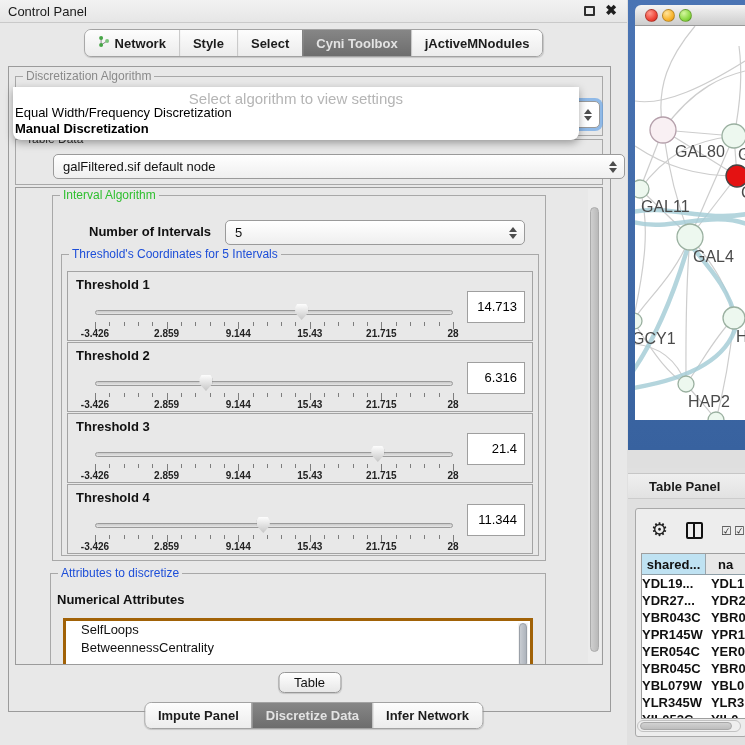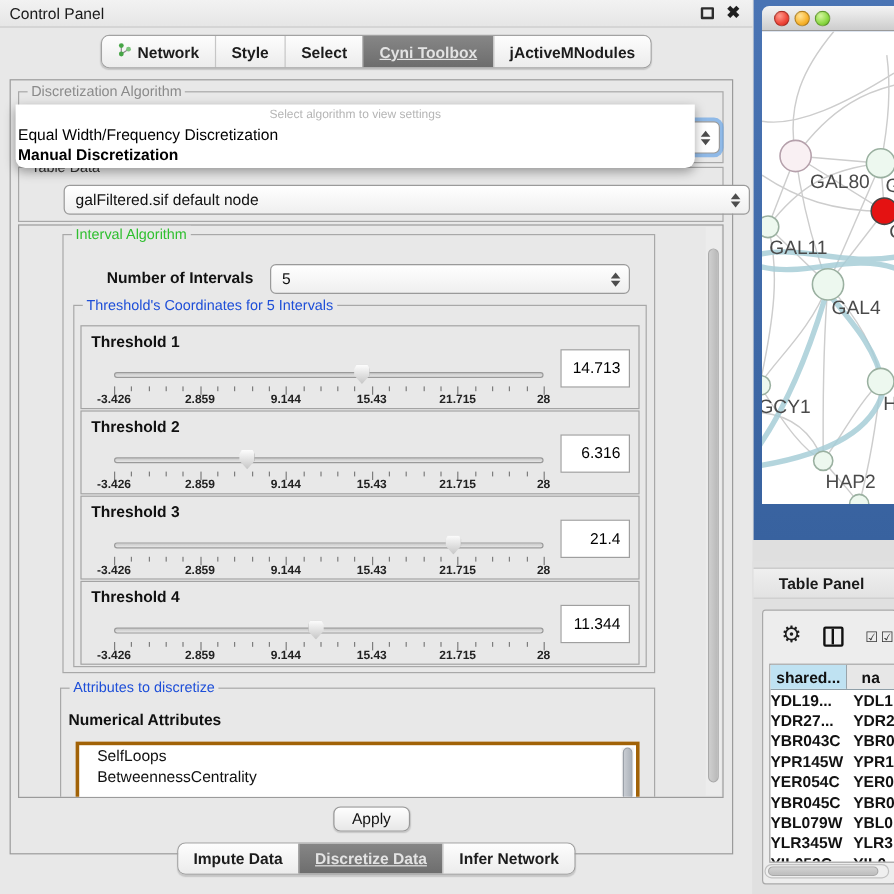--- a/index.html
+++ b/index.html
@@ -17,21 +17,21 @@
   .close-ico { position:absolute; right:10px; top:2px; font-size:14px; font-weight:bold; color:#1f1f1f; }
 
   
   .seg { position:absolute; left:50%; transform:translateX(-50%); display:flex;
     border:1px solid #a2a2a2; border-radius:7px; overflow:hidden;
     background:linear-gradient(#fdfdfd,#ececec); box-shadow:0 1px 1px rgba(0,0,0,.15); }
   .seg .tab { display:flex; align-items:center; gap:5px; padding:5px 13px;
     font-size:13px; font-weight:bold; color:#1c1c1c; border-left:1px solid #c6c6c6;
     background:linear-gradient(#fdfdfd,#ececec); cursor:default; white-space:nowrap; }
   .seg .tab:first-child { border-left:none; }
-  .seg .tab.sel { background:linear-gradient(#868686,#6d6d6d); color:#e3e3e3; border-left-color:#777;text-decoration:underline; }
+  .seg .tab.sel { background:linear-gradient(#868686,#6d6d6d); color:#e3e3e3; border-left-color:#777; }
   .top-tabs { top:29px; }
   .bottom-tabs { top:702px; z-index:6; }
 
   .cp-outer { position:absolute; left:8px; top:66px; width:603px; height:646px;
     border:1px solid #9b9b9b; background:#e8e8e8; }
 
   .groupbox { position:absolute; border:1px solid #a8a8a8; }
   .gtitle { position:absolute; top:-8px; left:7px; background:#e8e8e8; padding:0 3px;
     font-size:12px; white-space:nowrap; }
   .gtitle.green { color:#2fbf2f; }
@@ -45,21 +45,21 @@
   .combo .stepper { position:absolute; right:7px; top:50%; transform:translateY(-50%);
     display:flex; flex-direction:column; gap:2px; }
   .combo .stepper i { width:0; height:0; border-left:4px solid transparent; border-right:4px solid transparent; }
   .combo .stepper i.up { border-bottom:5px solid #4d4d4d; }
   .combo .stepper i.dn { border-top:5px solid #4d4d4d; }
   .combo.focused { box-shadow:0 0 0 3px rgba(95,160,230,.65); background:#fff; }
 
   
   .popup { position:absolute; left:4px; top:20px; width:566px; height:53px; z-index:5;
     background:#fff; border-radius:0 0 8px 8px; box-shadow:0 3px 9px rgba(0,0,0,.35); overflow:hidden; }
-  .popup .hint { text-align:center; color:#b5b5b5; font-size:10px; padding-top:3px; height:17px; }
+  .popup .hint { text-align:center; color:#b5b5b5; font-size:15px; padding-top:3px; height:17px; }
   .popup .opt  { font-size:13px; color:#000; padding:1px 2px; height:16px; }
   .popup .opt.bold { font-weight:bold; }
 
   
   .scrollpane { position:absolute; left:6px; top:120px; width:588px; height:478px;
     border:1px solid #9b9b9b; overflow:hidden; background:#e8e8e8; }
   .vscroll { position:absolute; right:1px; top:1px; width:13px; height:474px; background:#ececec; }
   .vscroll .thumb { position:absolute; left:2px; width:9px; border-radius:5px;
     background:linear-gradient(90deg,#cfcfcf,#b9b9b9); border:1px solid #aaa; }
 
@@ -404,26 +404,26 @@
               <div class="item">SelfLoops</div>
               <div class="item">BetweennessCentrality</div>
             </div>
           <div class="lscroll">
             <div class="lthumb"></div>
           </div>
         </div>
       </div>
     </div>
 
-    <button class="apply-btn">Apply</button>
+    <button class="apply-btn">Table</button>
   </div>
 
   <div class="seg bottom-tabs" id="bottom-tabs">
       <div class="tab">
-        <span>Impute Data</span>
+        <span>Impute Panel</span>
       </div>
       <div class="tab sel">
         <span>Discretize Data</span>
       </div>
       <div class="tab">
         <span>Infer Network</span>
       </div>
     </div>
 </div>
 

